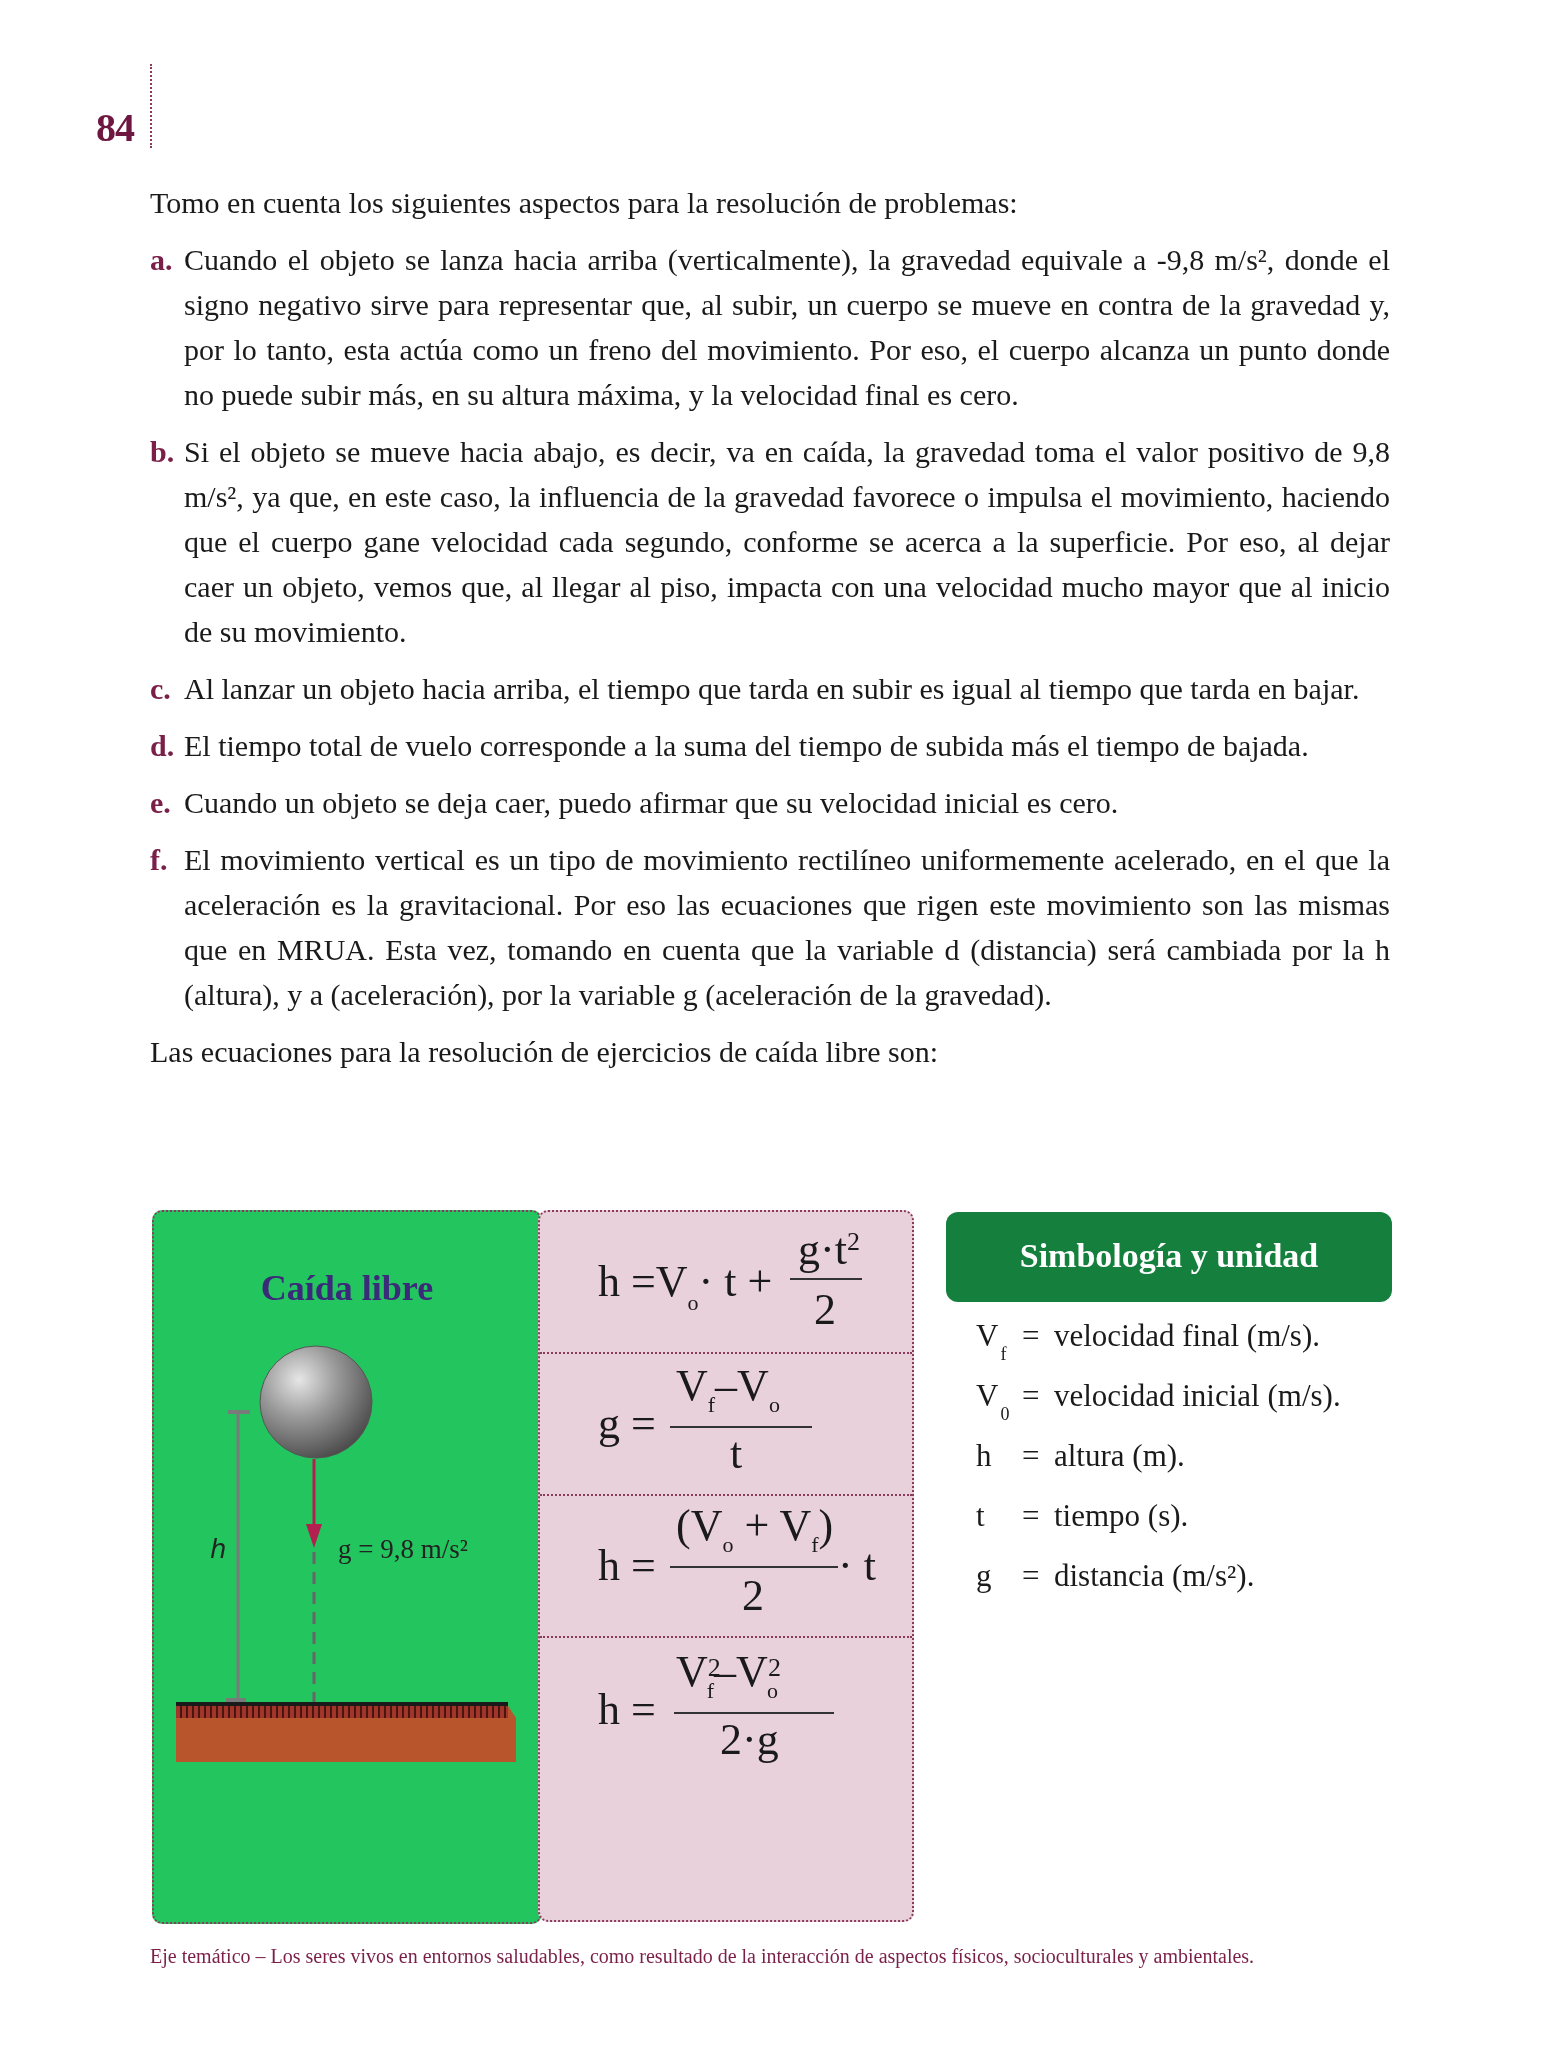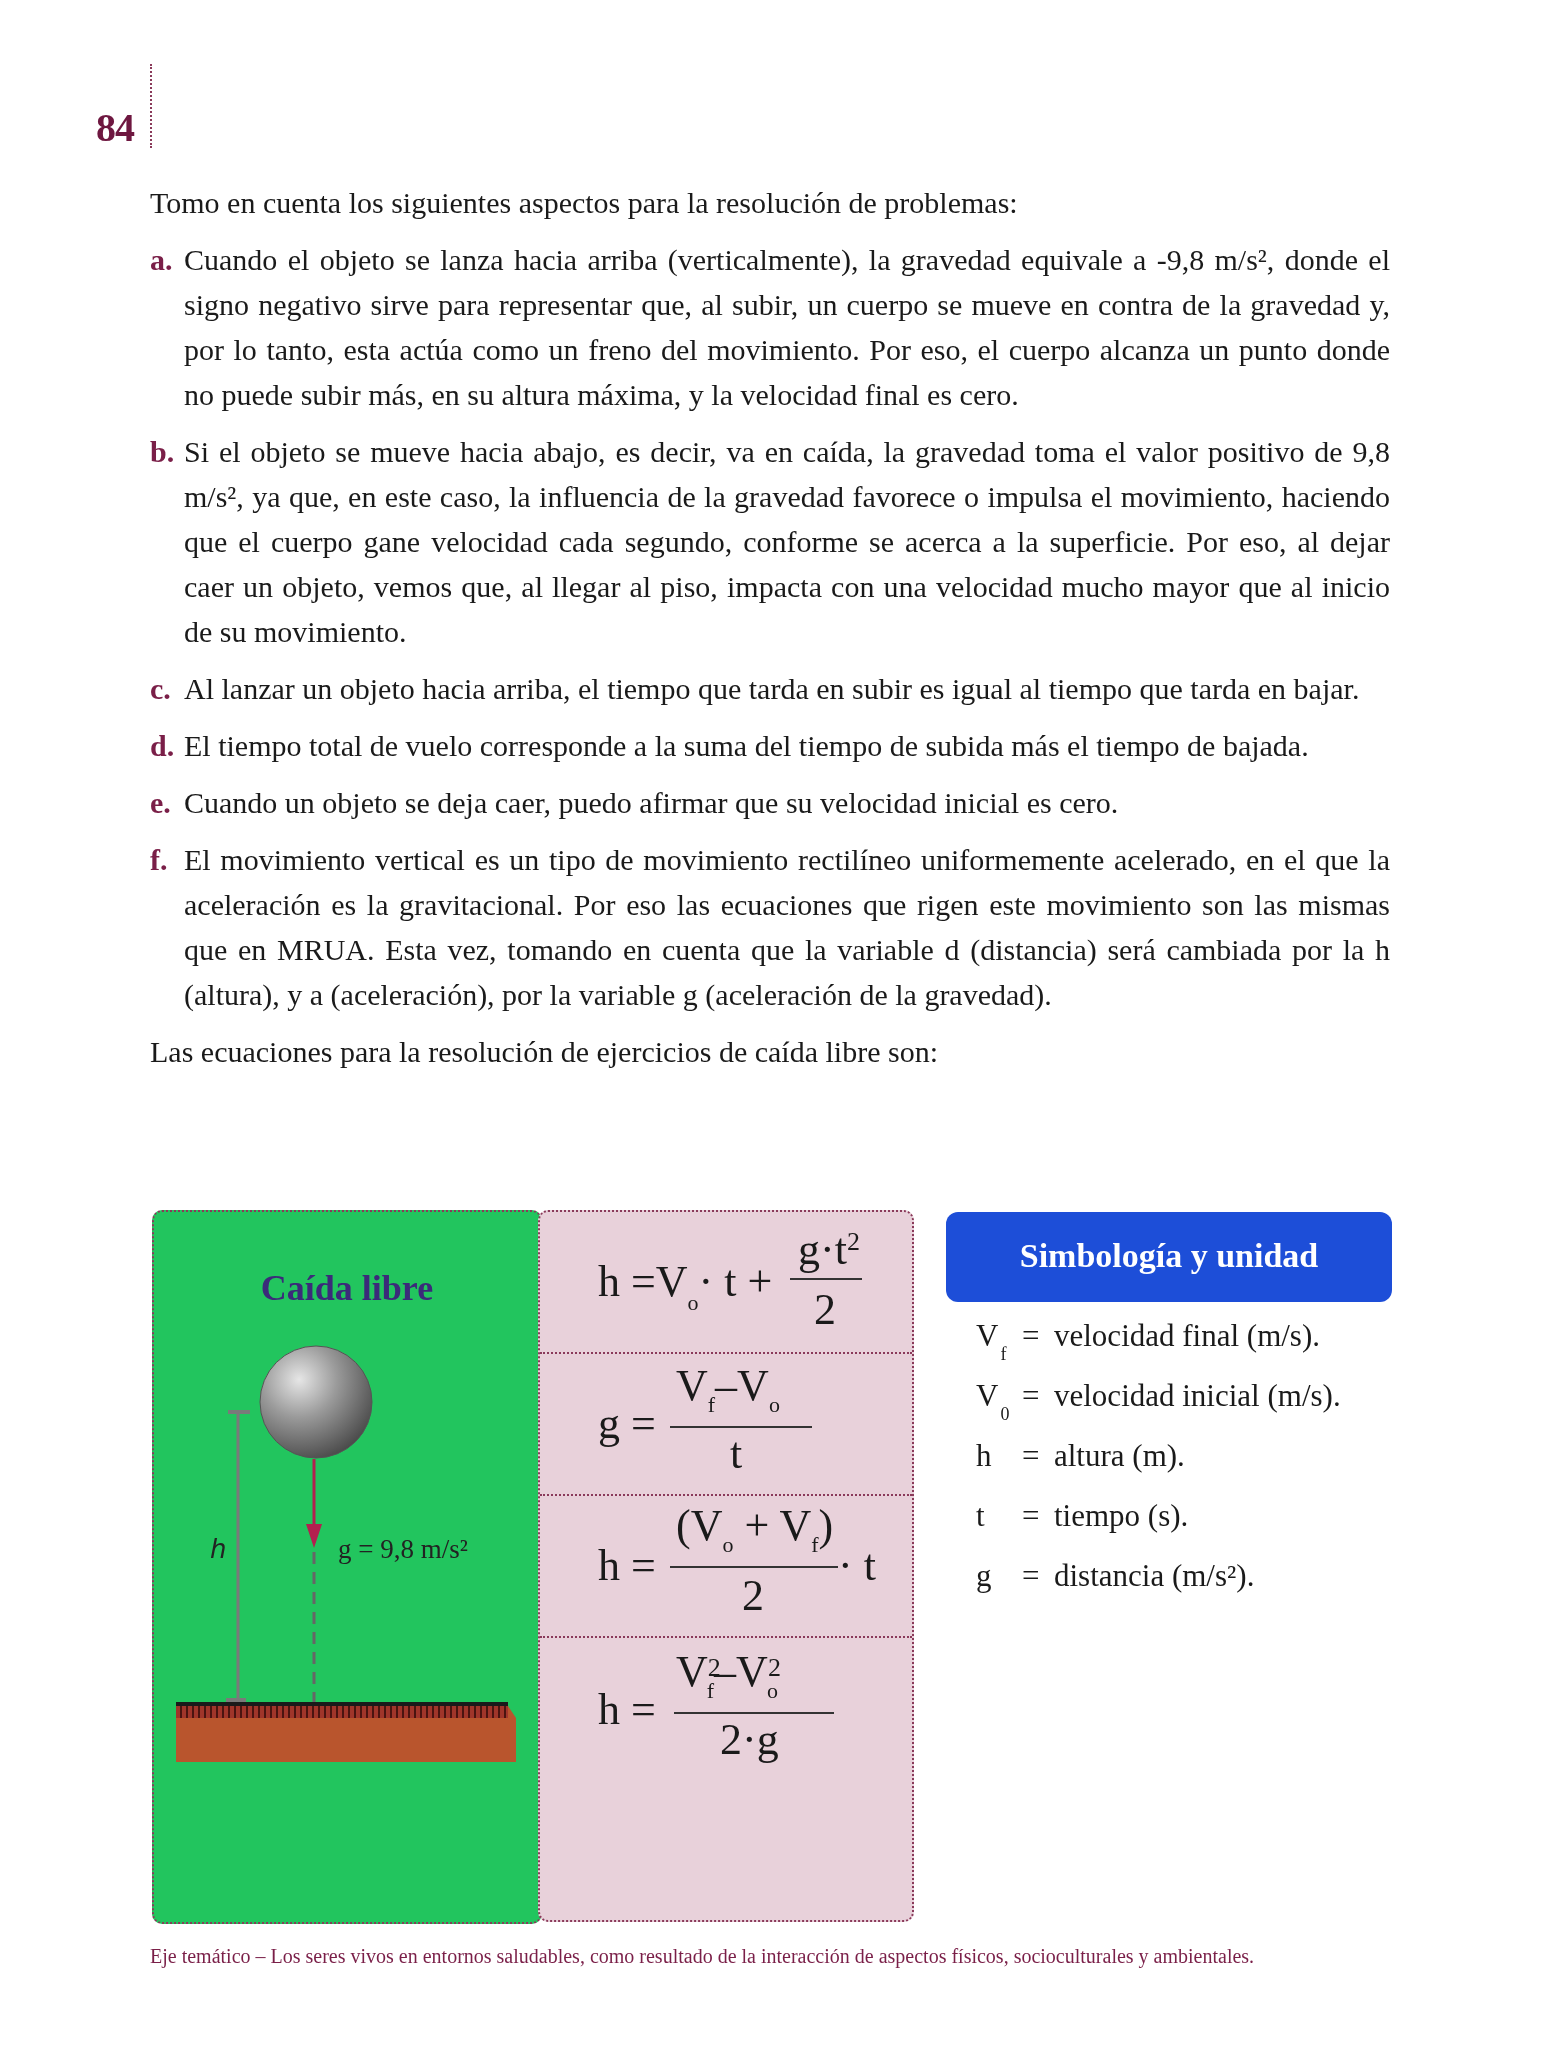--- a/index.html
+++ b/index.html
@@ -56,21 +56,21 @@
     .eq-row:last-child { border-bottom: none; }
     .eq-row.first { height: 118px; }
     .abs { position: absolute; white-space: nowrap; }
     .sub { font-size: 22px; }
     .sup { font-size: 26px; }
     .frac-line { position: absolute; height: 2px; background: #333; }
 
     
     .sym-header {
       position: absolute; left: 946px; top: 1212px; width: 446px; height: 90px;
-      background: #1d4ed8; border-radius: 12px;
+      background: #15803d; border-radius: 12px;
       color: #fff; font-size: 34px; font-weight: bold; text-align: center; line-height: 88px;
     }
     .sym-list { position: absolute; left: 976px; top: 1318px; font-size: 31px; }
     .sym-row { position: relative; height: 60px; }
     .sym-sym { position: absolute; left: 0; top: 0; }
     .sym-sym .sub { font-size: 18px; position: relative; top: 14px; margin-left: 2px; }
     .sym-eq { position: absolute; left: 46px; top: 0; }
     .sym-desc { position: absolute; left: 78px; top: 0; white-space: nowrap; }
 
     .footer {

